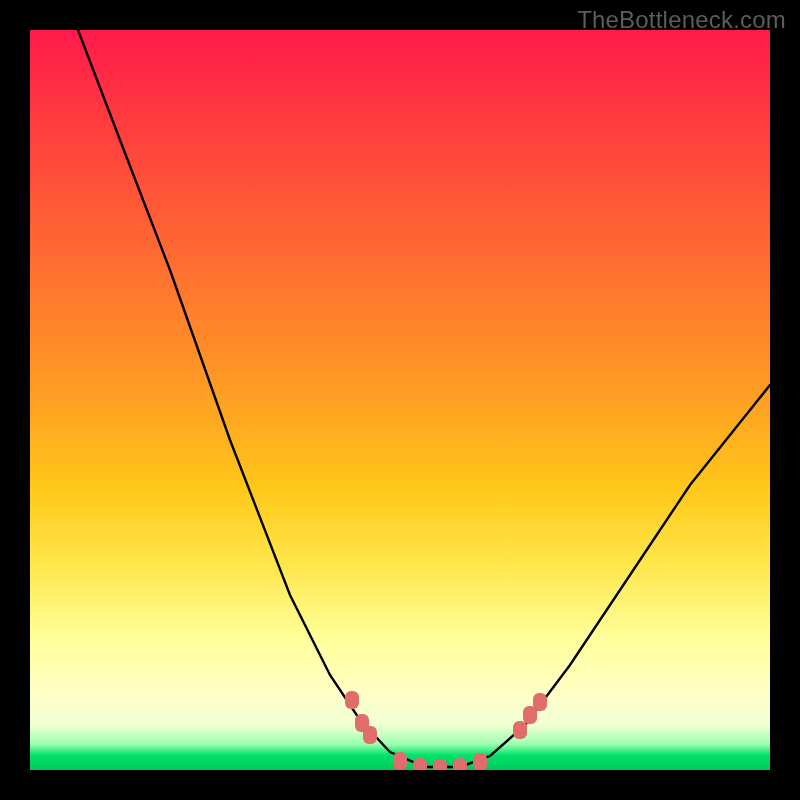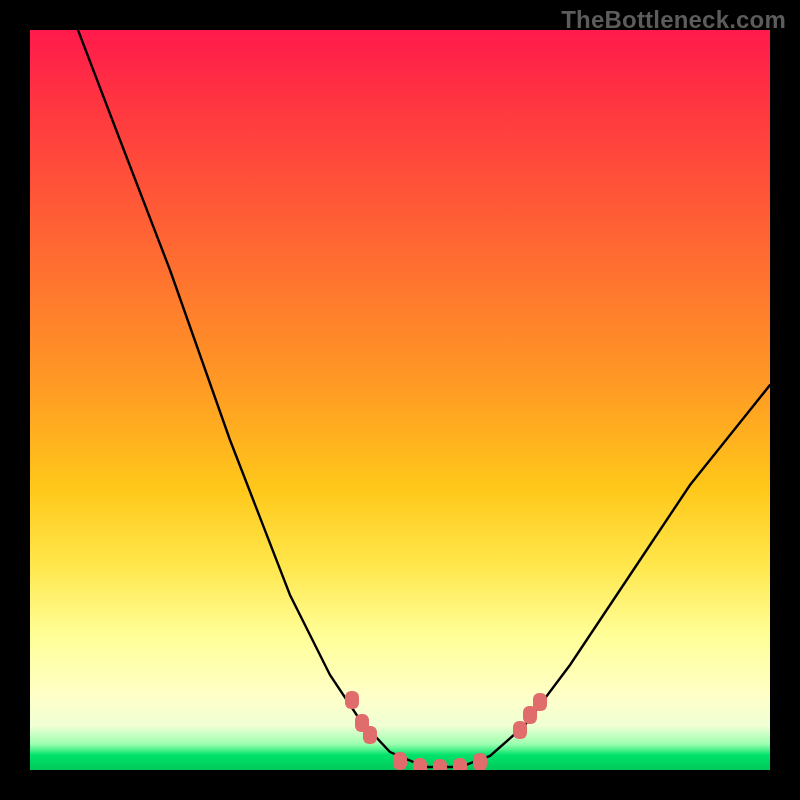--- a/index.html
+++ b/index.html
@@ -44,21 +44,21 @@
     inset: 0;
     width: 740px;
     height: 740px;
   }
   .watermark {
     position: absolute;
     top: 6px;
     right: 14px;
     color: #5c5c5c;
     font-size: 24px;
-    font-weight: 700;
+    font-weight: 400;
     letter-spacing: 0.2px;
   }
 </style>
 </head>
 <body>
 
 <div class="watermark">TheBottleneck.com</div>
 
 <div class="frame">
   <div class="gradient"></div>

